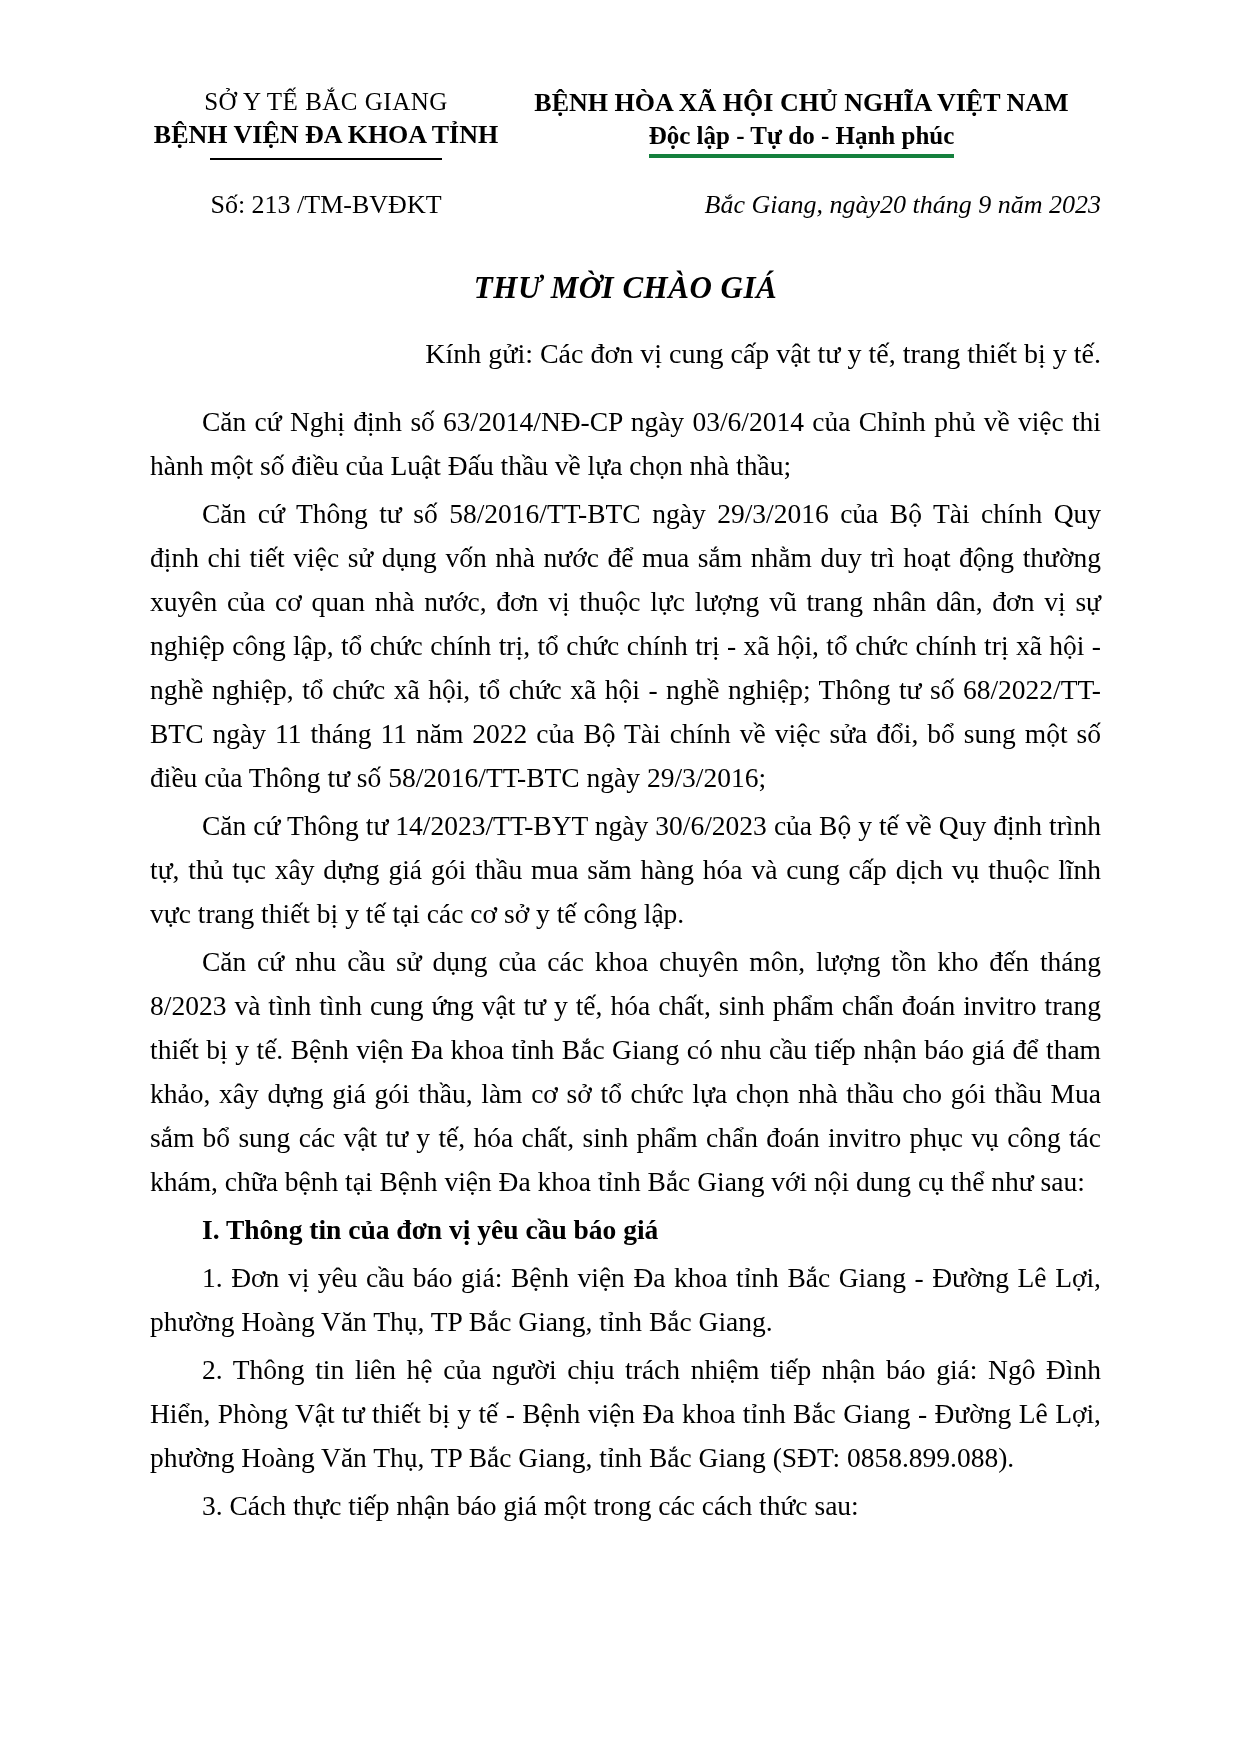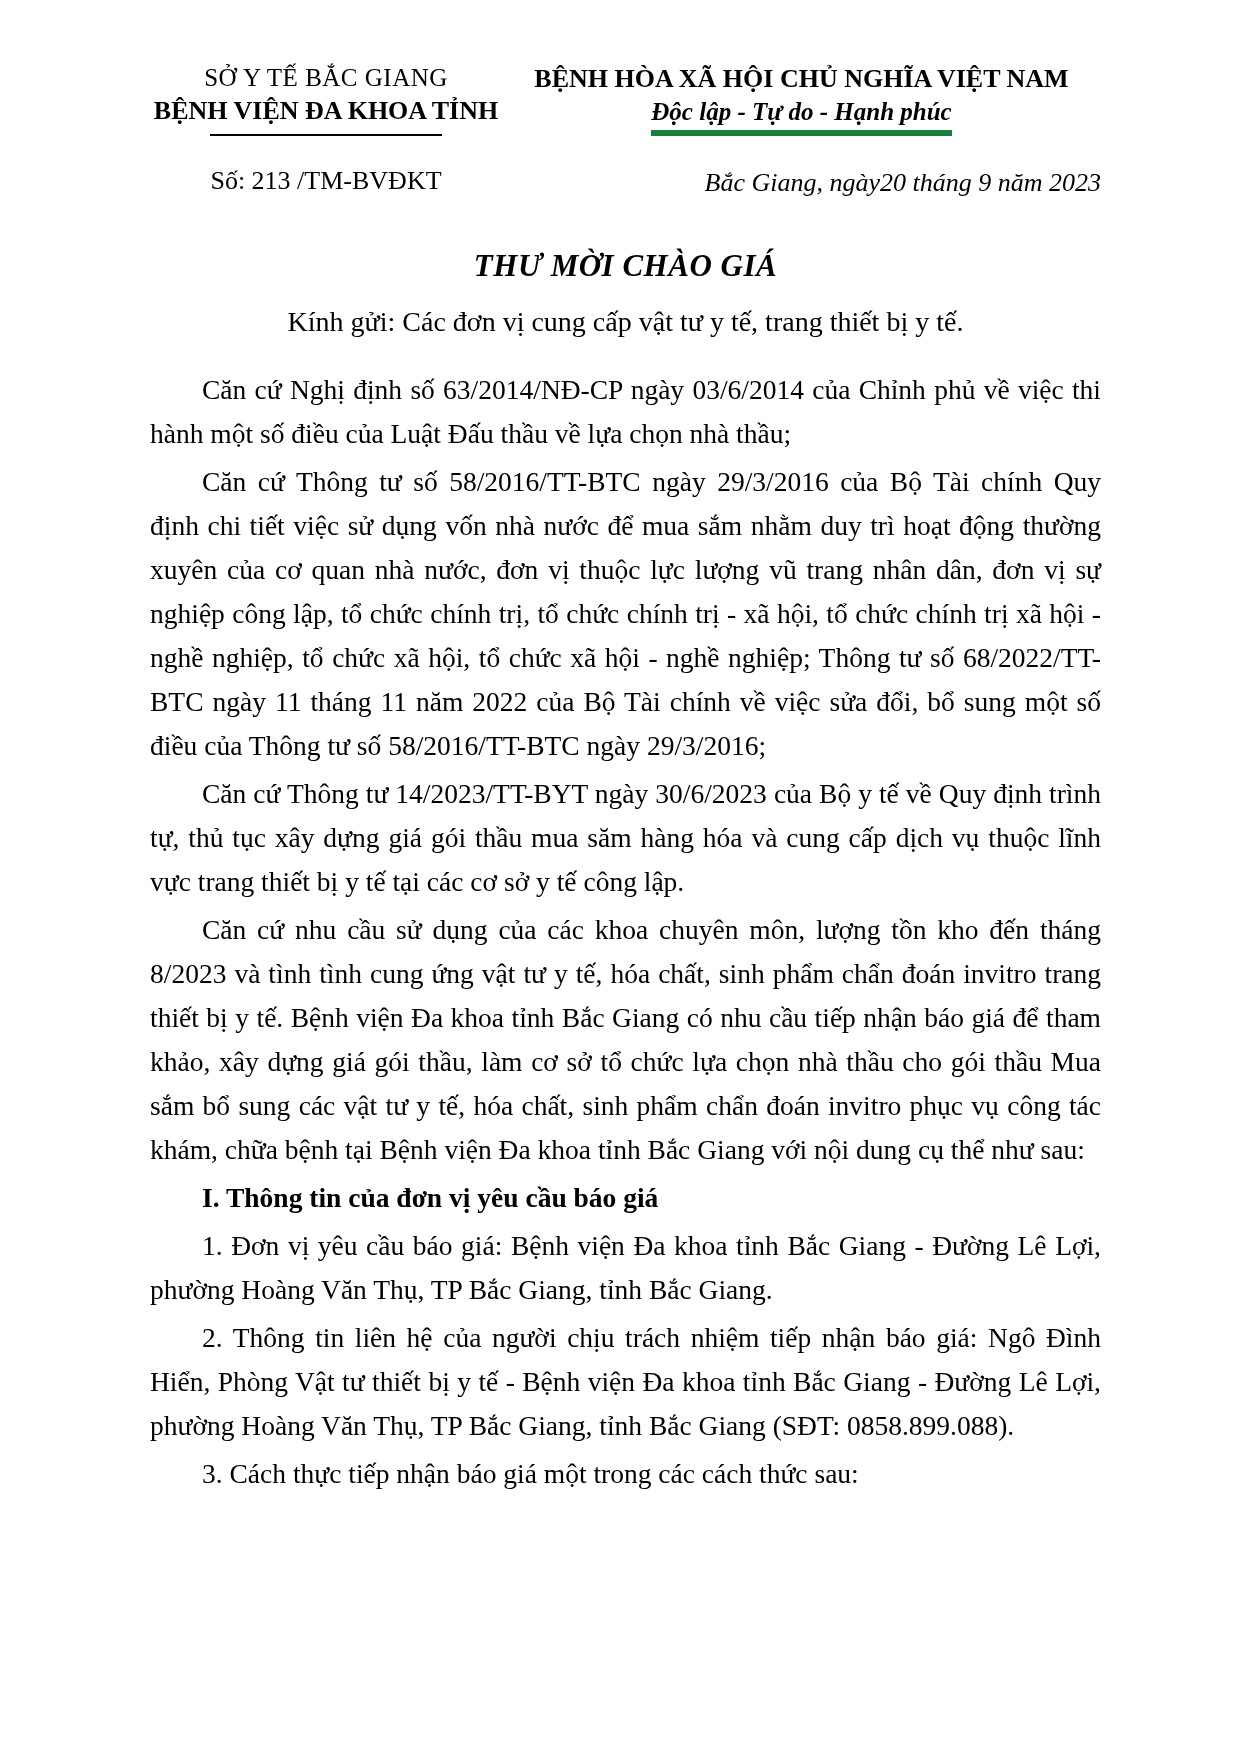--- a/index.html
+++ b/index.html
@@ -9,21 +9,21 @@
     background: #ffffff;
   }
   .page {
     position: relative;
     width: 1241px;
     height: 1755px;
     margin: 0 auto;
     background: #ffffff;
     color: #000000;
     font-family: "Liberation Serif", "DejaVu Serif", serif;
-    padding: 62px 140px 0 150px;
+    padding: 86px 140px 0 150px;
     overflow: hidden;
   }
 
   
   .doc-header {
     display: flex;
     align-items: flex-start;
   }
   .header-left {
     width: 352px;
@@ -60,43 +60,42 @@
     line-height: 34px;
     font-weight: bold;
     white-space: nowrap;
   }
   .motto-wrap { margin-top: 2px; }
   .motto {
     display: inline-block;
     font-size: 25px;
     font-weight: bold;
     padding-bottom: 4px;
-    border-bottom: 6px solid #15803d;
-    font-style: italic;
+    border-bottom: 4px solid #15803d;
   }
   .date-line {
     font-size: 26px;
     font-style: italic;
     margin-top: 32px;
     white-space: nowrap;
     text-align: right;
   }
 
   
   .doc-title {
     margin: 50px 0 0;
     text-align: center;
     font-size: 31px;
     font-weight: bold;
     letter-spacing: 0.5px;
     font-style: italic;
   }
   .greeting {
-    margin: 22px 0 30px;
-    text-align: center;
+    margin: 32px 0 30px;
+    text-align: right;
     font-size: 28px;
   }
 
   
   .body-text p {
     margin: 0 0 4px;
     font-size: 27.5px;
     line-height: 44px;
     text-align: justify;
     text-indent: 52px;

